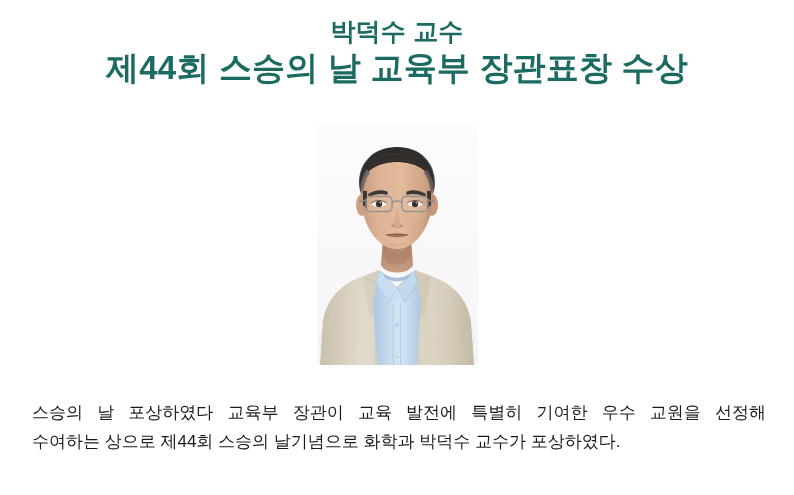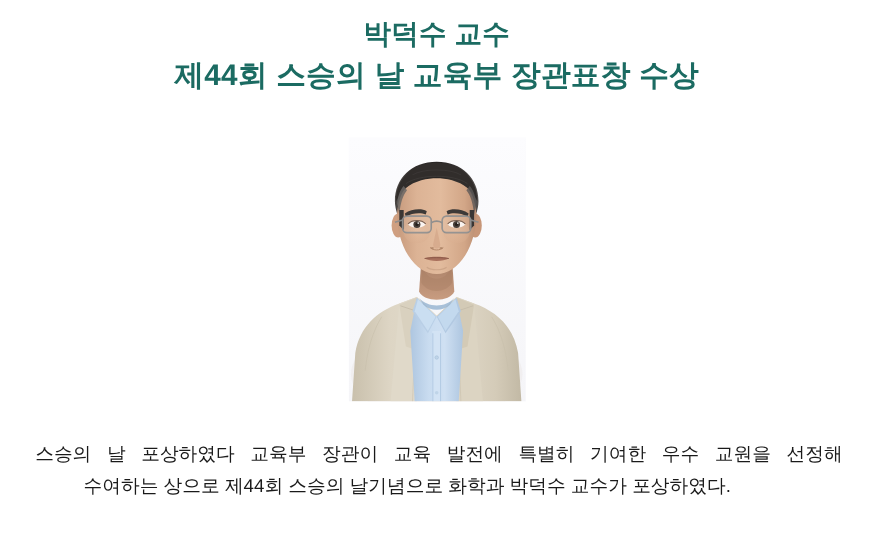--- a/index.html
+++ b/index.html
@@ -37,21 +37,21 @@
     color: #1b6b62;
     font-weight: bold;
     letter-spacing: 0.2px;
     white-space: nowrap;
   }
   .title-line-1 {
     font-size: 25px;
     line-height: 36px;
   }
   .title-line-2 {
-    font-size: 27px;
+    font-size: 33px;
     line-height: 38px;
   }
 
   
   .photo-wrap {
     position: absolute;
     left: 317px;
     top: 125px;
     width: 161px;
     height: 240px;
@@ -80,21 +80,20 @@
   }
   .body-line-1 {
     text-align: justify;
     text-align-last: justify;
     white-space: normal;
     word-spacing: 2.2px;
   }
   .body-line-2 {
     text-align: left;
     word-spacing: 0px;
-    margin-left: 44px;
   }
 </style>
 </head>
 <body>
 
 <div class="page">
 
   <div class="title-block">
     <span class="title-line title-line-1">박덕수 교수</span>
     <span class="title-line title-line-2">제44회 스승의 날 교육부 장관표창 수상</span>

